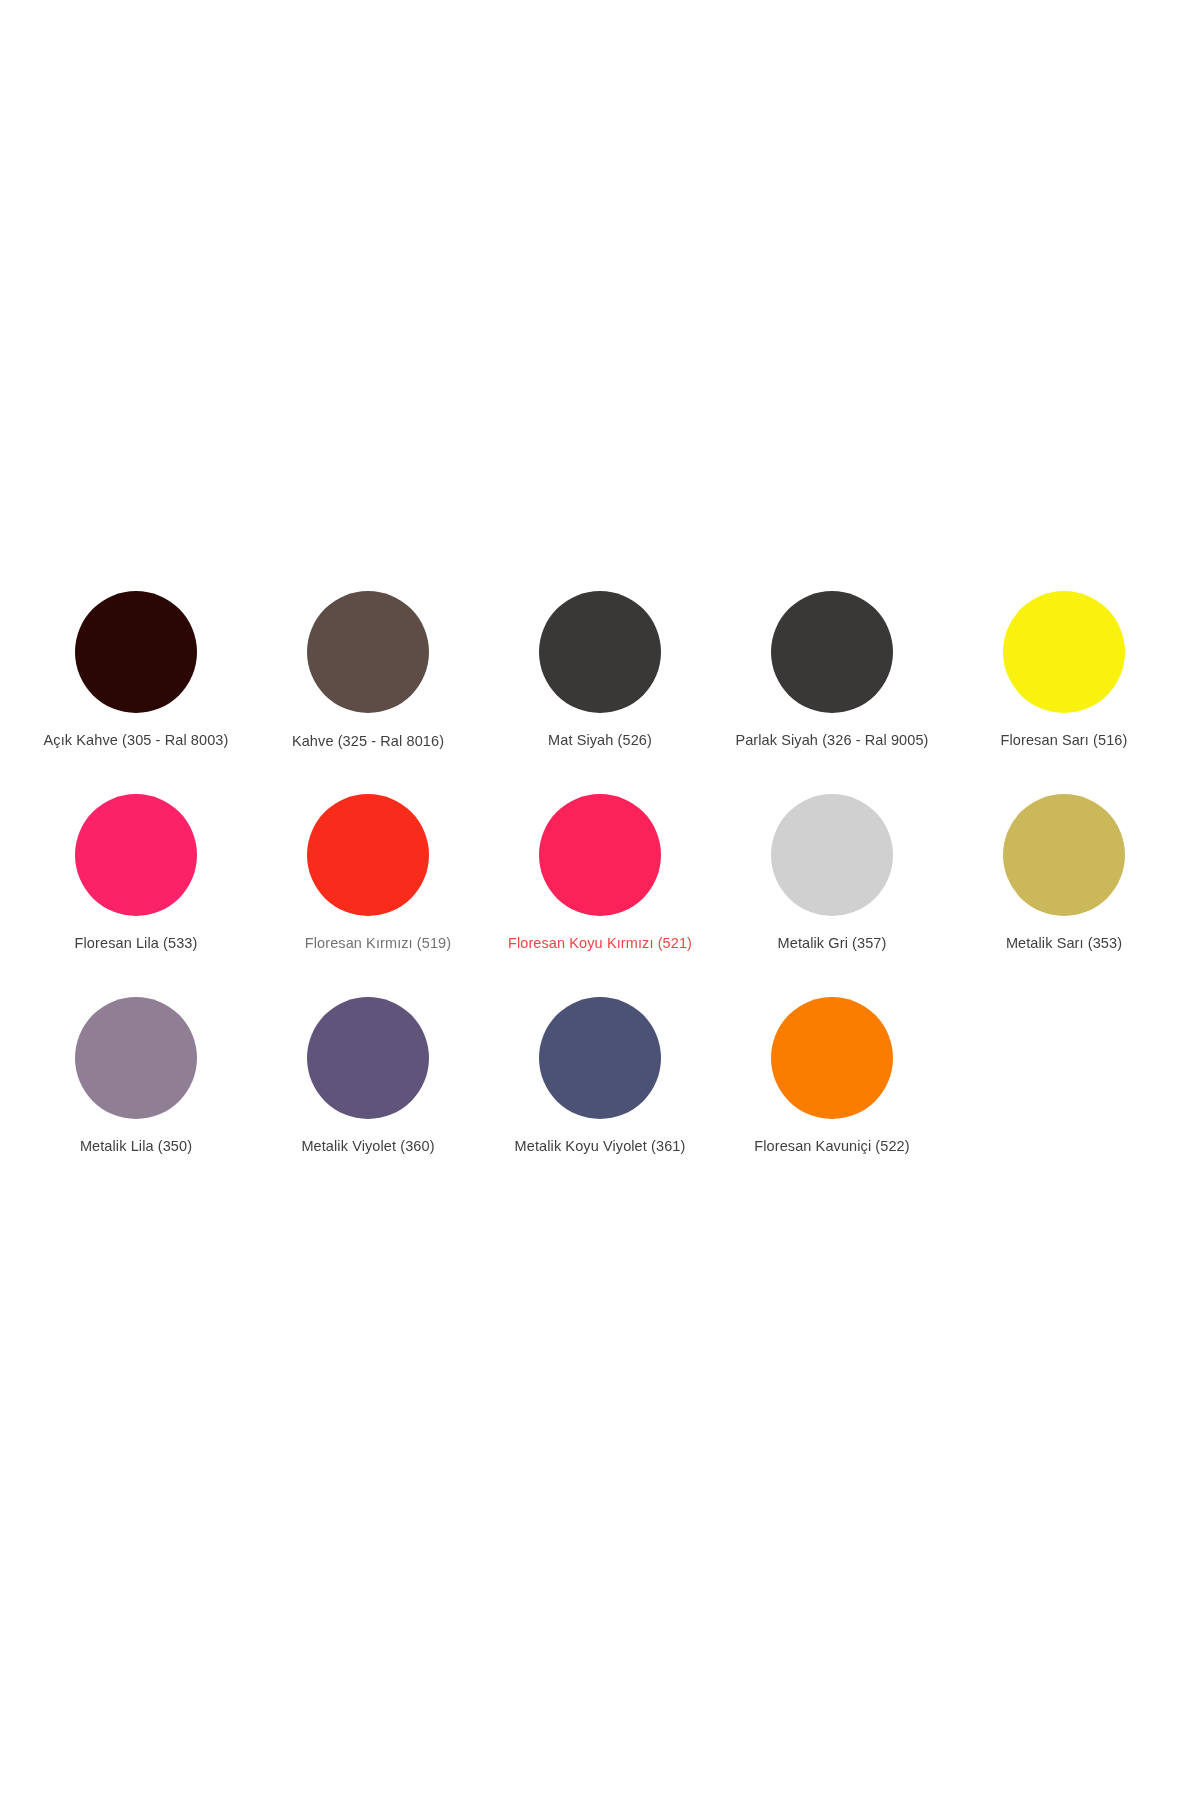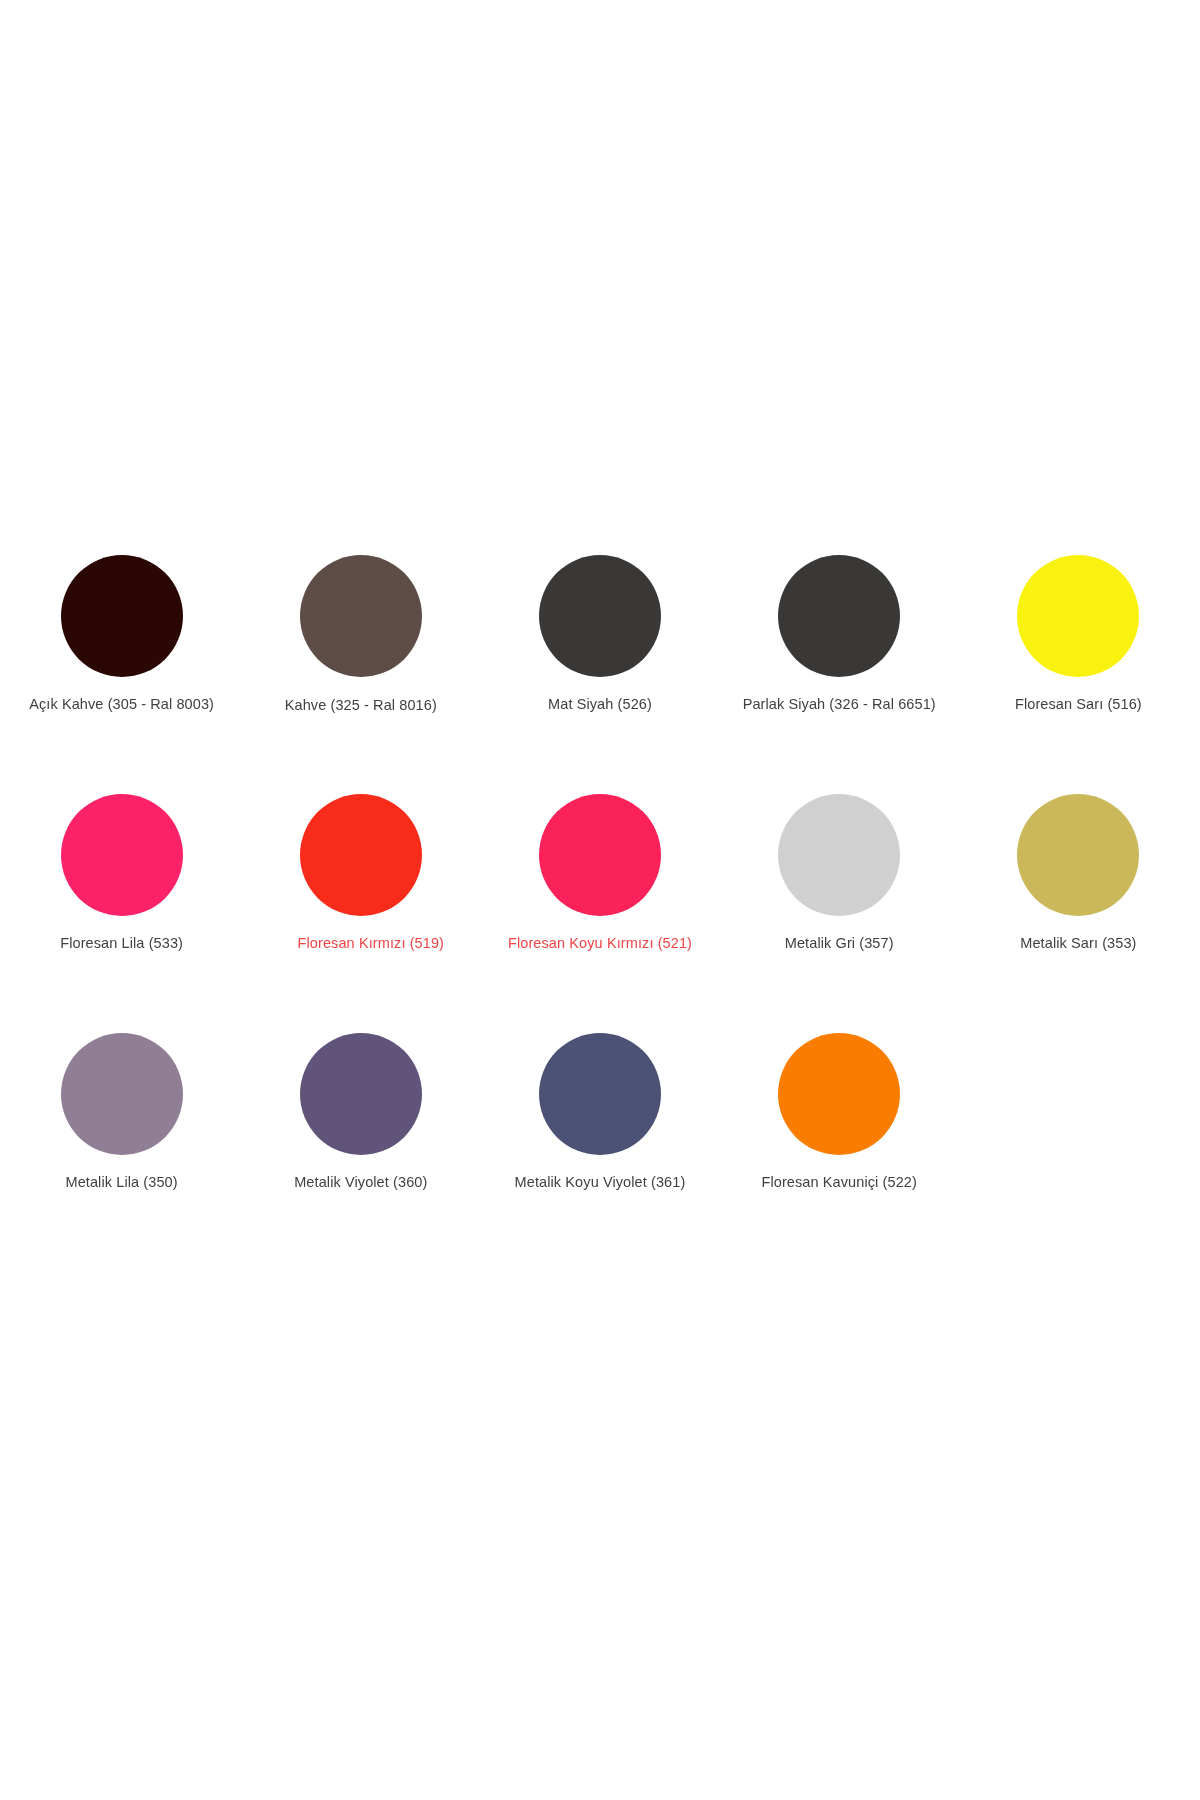--- a/index.html
+++ b/index.html
@@ -30,21 +30,20 @@
   }
 
   #swatch-grid {
     width: 1160px;
     display: grid;
     grid-template-columns: repeat(5, 1fr);
     grid-auto-rows: 203px;
     row-gap: 0px;
     column-gap: 0px;
     margin-top: -10px;
-    gap: 36px;
   }
 
   .swatch-cell {
     display: flex;
     flex-direction: column;
     align-items: center;
     justify-content: flex-start;
   }
 
   .swatch-circle {
@@ -76,33 +75,33 @@
       <div class="swatch-cell">
         <div class="swatch-circle" style="background: rgb(94, 77, 71);"></div>
         <div class="swatch-label" style="color: rgb(63, 63, 63); margin-top: 20px;">Kahve (325 - Ral 8016)</div>
       </div>
       <div class="swatch-cell">
         <div class="swatch-circle" style="background: rgb(58, 56, 54);"></div>
         <div class="swatch-label" style="color: rgb(63, 63, 63);">Mat Siyah (526)</div>
       </div>
       <div class="swatch-cell">
         <div class="swatch-circle" style="background: rgb(58, 56, 54);"></div>
-        <div class="swatch-label" style="color: rgb(63, 63, 63);">Parlak Siyah (326 - Ral 6651)</div>
+        <div class="swatch-label" style="color: rgb(63, 63, 63);">Parlak Siyah (326 - Ral 9005)</div>
       </div>
       <div class="swatch-cell">
         <div class="swatch-circle" style="background: rgb(249, 242, 14);"></div>
         <div class="swatch-label" style="color: rgb(63, 63, 63);">Floresan Sarı (516)</div>
       </div>
       <div class="swatch-cell">
         <div class="swatch-circle" style="background: rgb(252, 34, 104);"></div>
         <div class="swatch-label" style="color: rgb(63, 63, 63);">Floresan Lila (533)</div>
       </div>
       <div class="swatch-cell">
         <div class="swatch-circle" style="background: rgb(249, 43, 26);"></div>
-        <div class="swatch-label" style="color: #ef4444; margin-left: 20px;">Floresan Kırmızı (519)</div>
+        <div class="swatch-label" style="color: #737373; margin-left: 20px;">Floresan Kırmızı (519)</div>
       </div>
       <div class="swatch-cell">
         <div class="swatch-circle" style="background: rgb(251, 34, 90);"></div>
         <div class="swatch-label" style="color: #ef4444;">Floresan Koyu Kırmızı (521)</div>
       </div>
       <div class="swatch-cell">
         <div class="swatch-circle" style="background: rgb(208, 208, 208);"></div>
         <div class="swatch-label" style="color: rgb(63, 63, 63);">Metalik Gri (357)</div>
       </div>
       <div class="swatch-cell">

